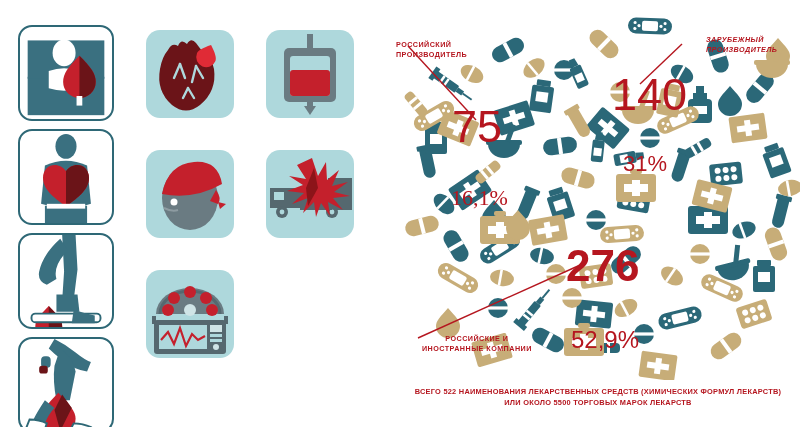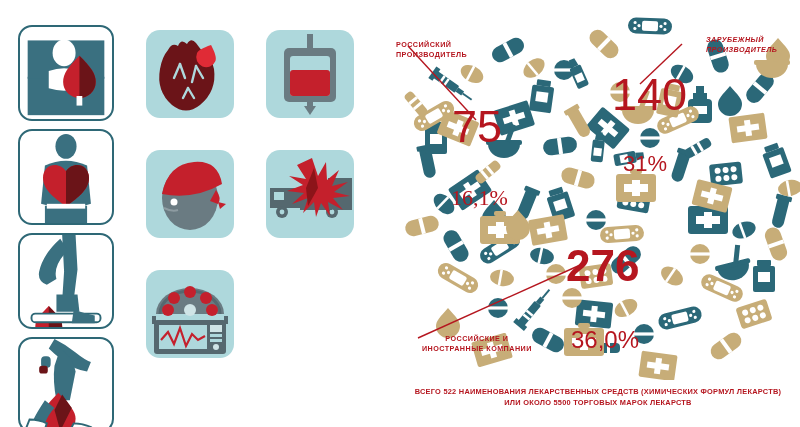--- a/index.html
+++ b/index.html
@@ -415,20 +415,20 @@
     <span>ИНОСТРАННЫЕ КОМПАНИИ</span>
   </div>
 
   <div class="bignum" id="num-84">75</div>
   <div class="pct" id="pct-84">16,1%</div>
 
   <div class="bignum" id="num-162">140</div>
   <div class="pct" id="pct-162">31%</div>
 
   <div class="bignum" id="num-276">276</div>
-  <div class="pct" id="pct-276">36,0%</div>
+  <div class="pct" id="pct-276">52,9%</div>
 
   <div id="footnote">
     <span class="fn-line">ВСЕГО 522 НАИМЕНОВАНИЯ ЛЕКАРСТВЕННЫХ СРЕДСТВ (ХИМИЧЕСКИХ ФОРМУЛ ЛЕКАРСТВ)</span>
     <span class="fn-line">ИЛИ ОКОЛО 5500 ТОРГОВЫХ МАРОК ЛЕКАРСТВ</span>
   </div>
 
 </div>
 
 </body></html>

